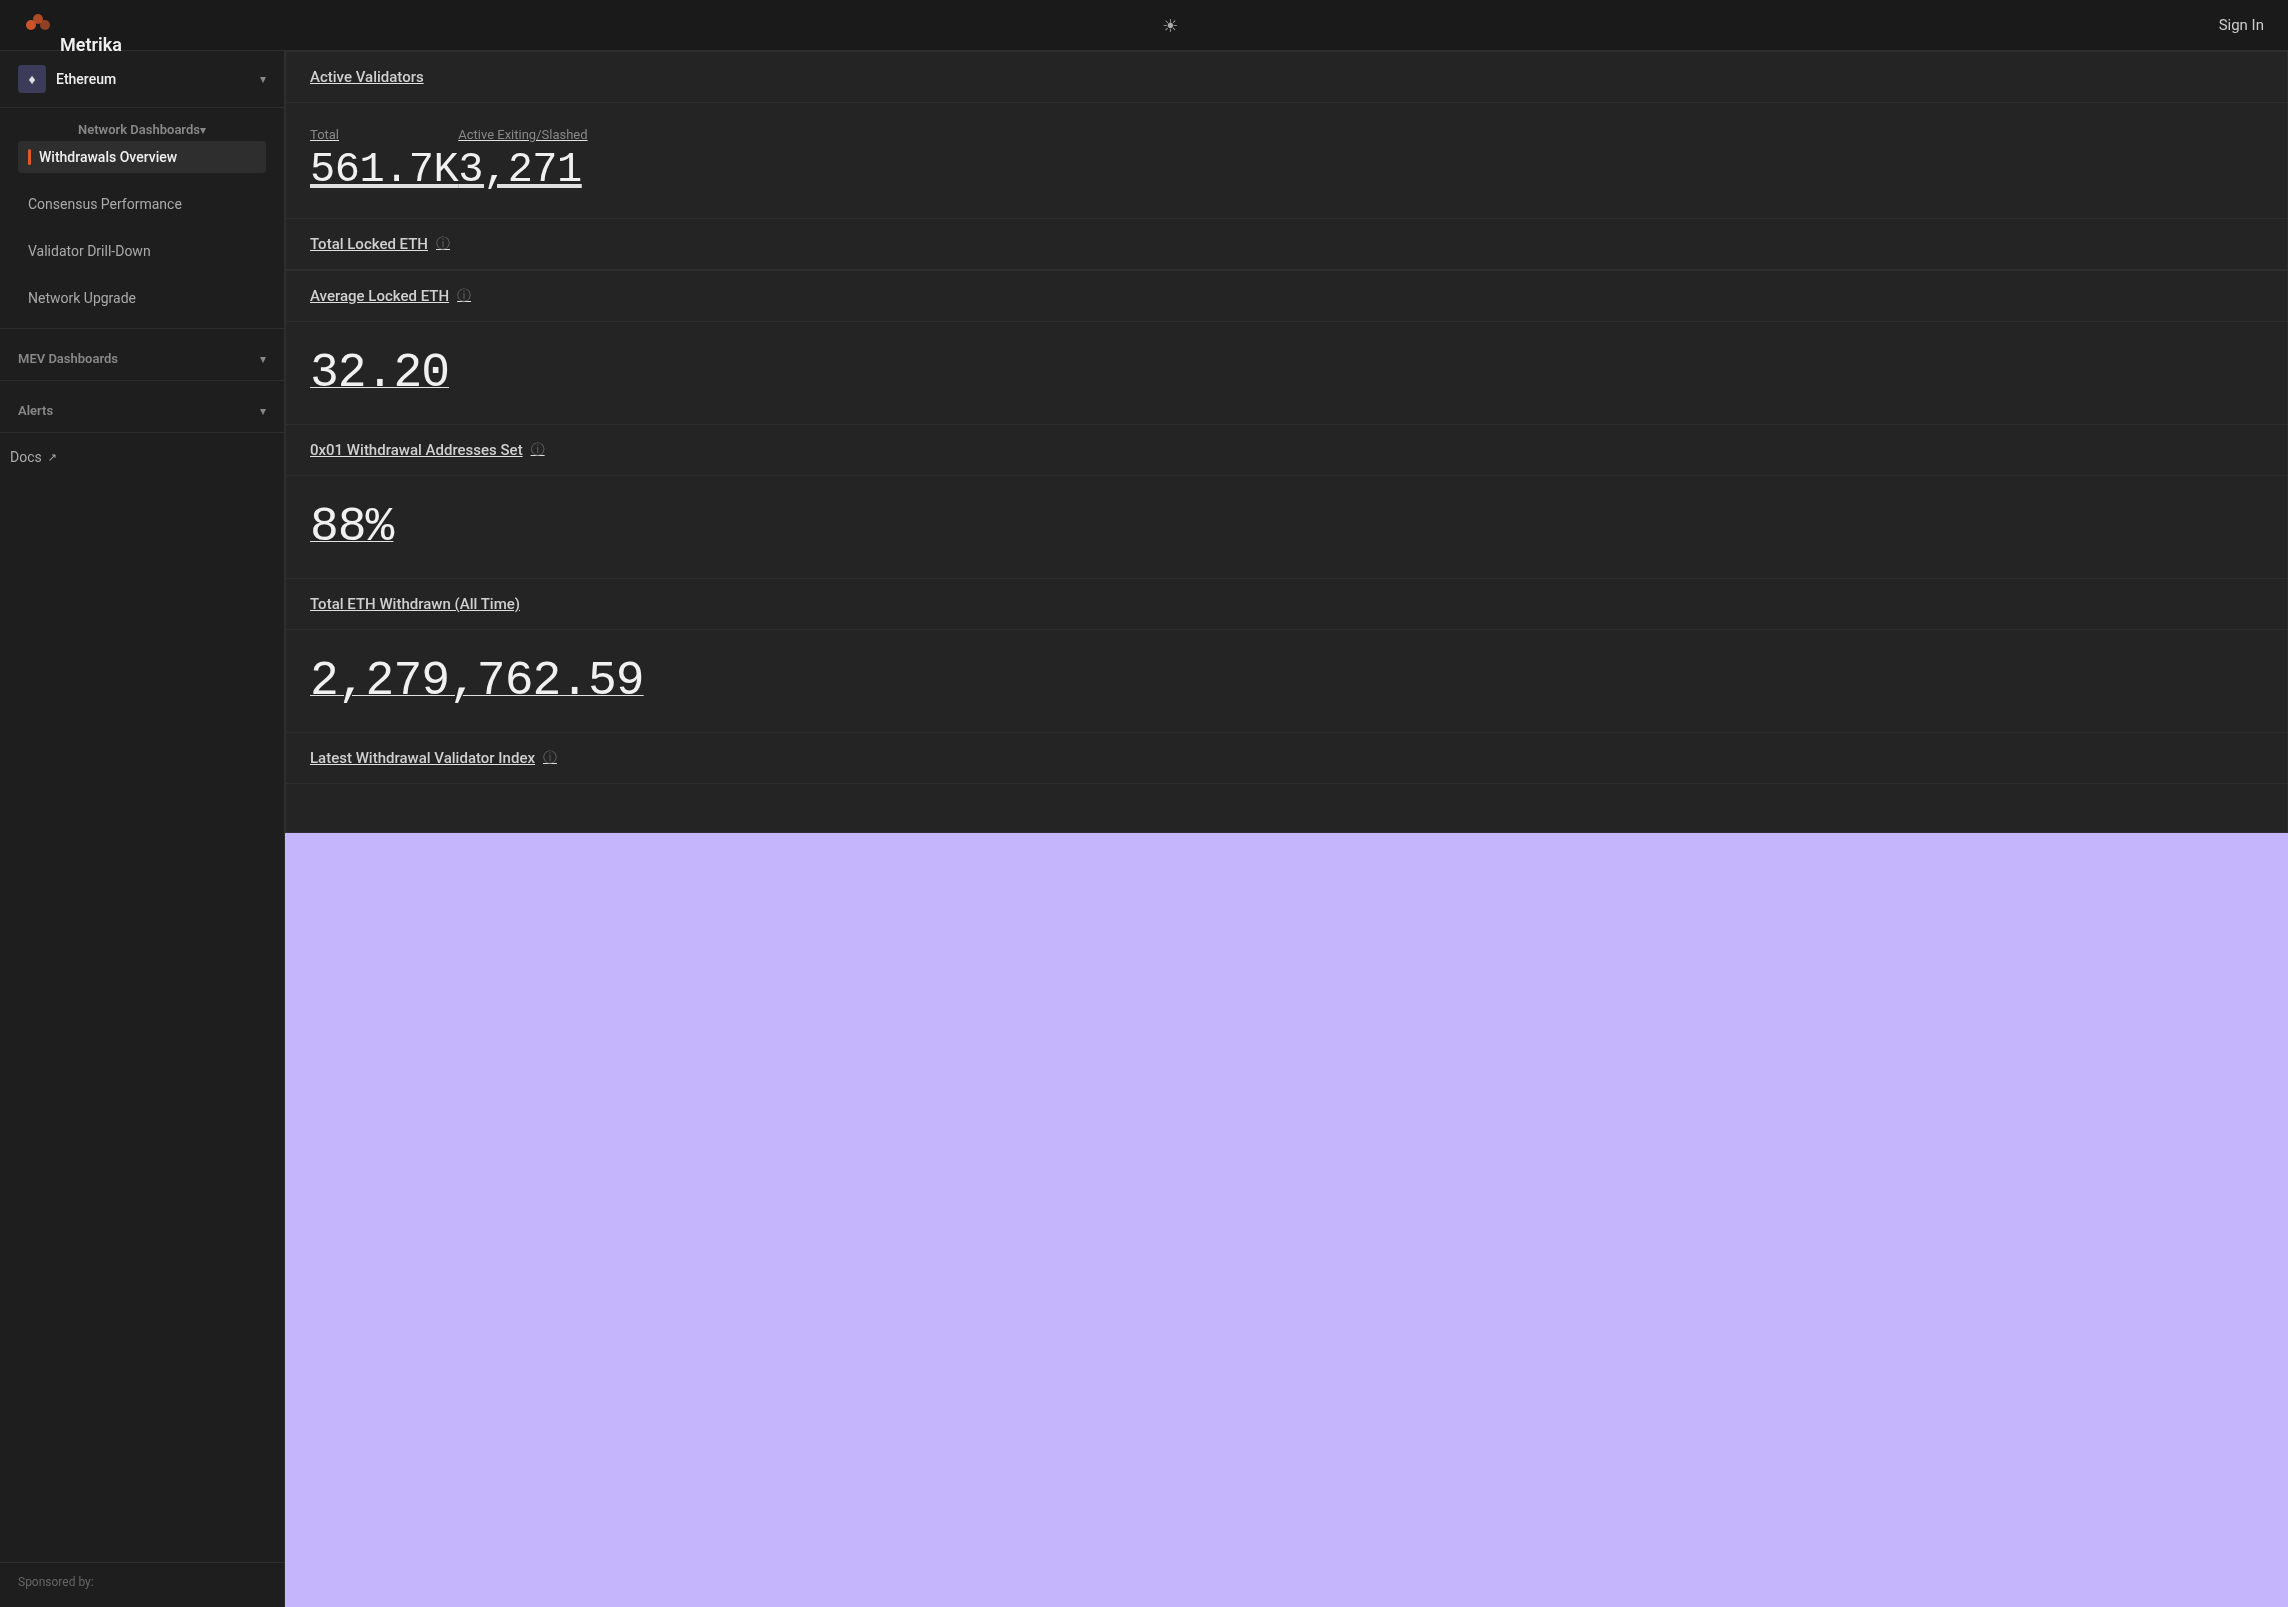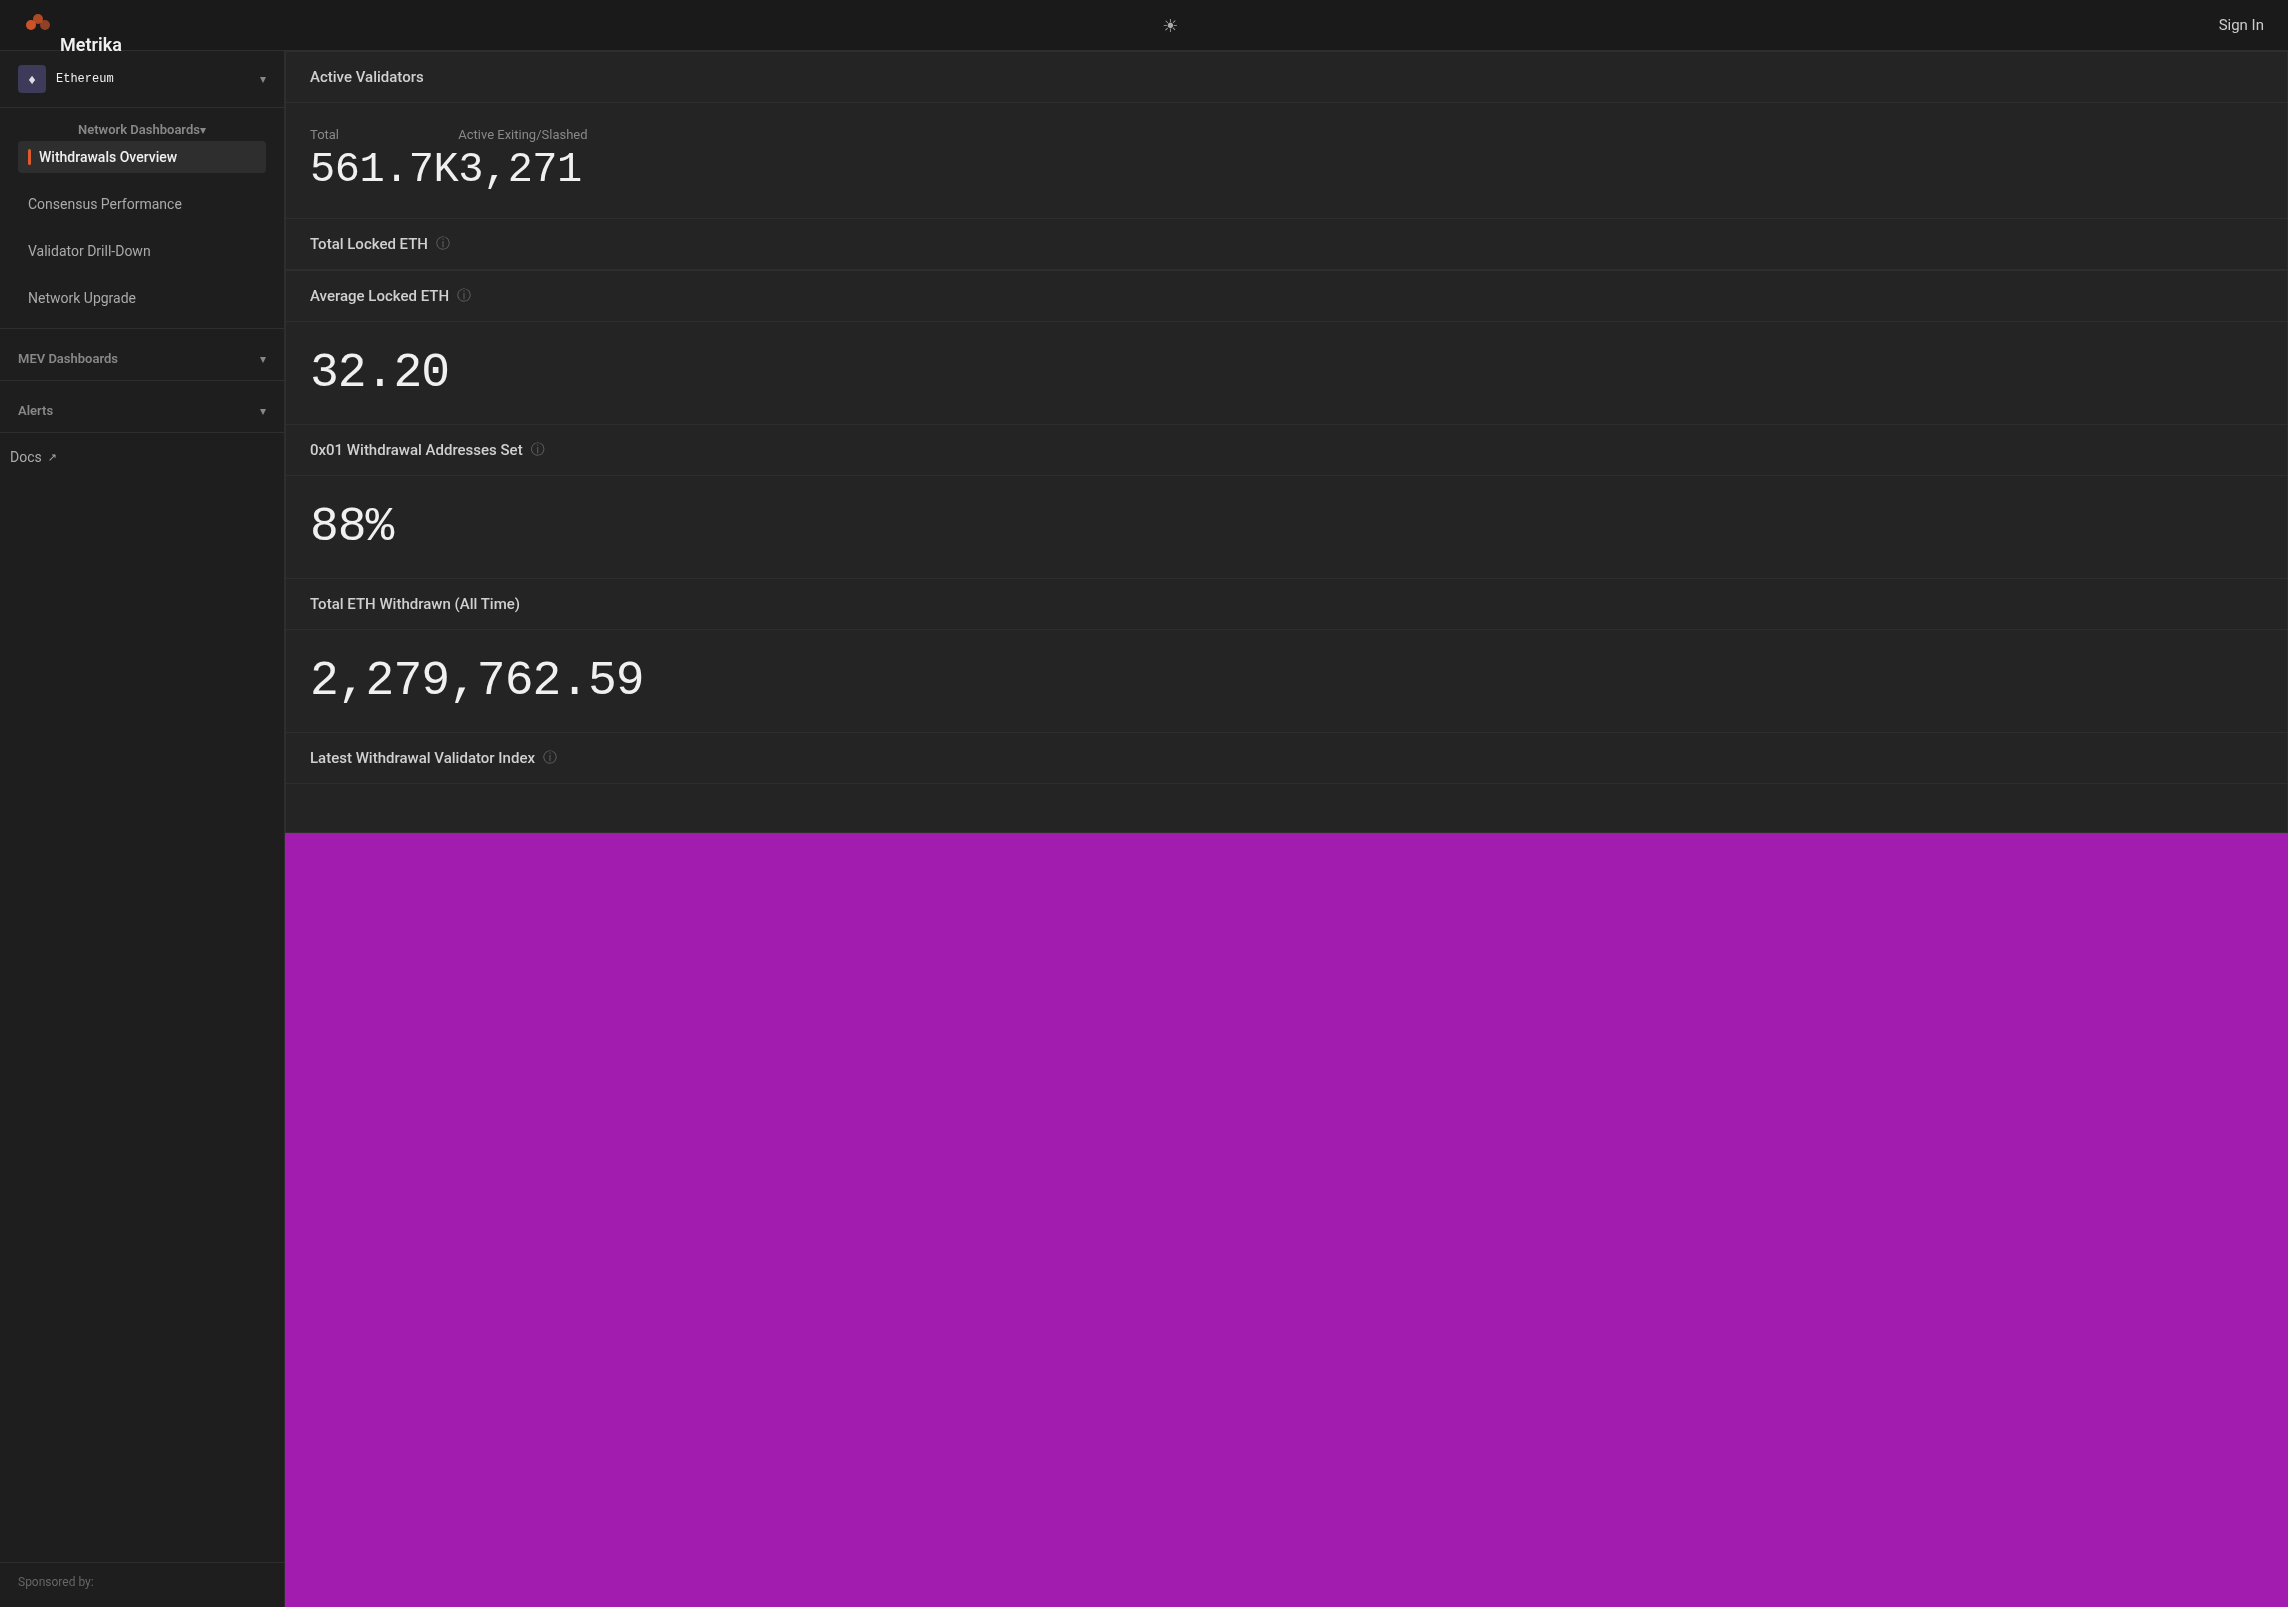--- a/index.html
+++ b/index.html
@@ -91,24 +91,23 @@
       width: 28px;
       height: 28px;
       background: #3c3c5a;
       border-radius: 4px;
       display: flex;
       align-items: center;
       justify-content: center;
       font-size: 14px;
     }
     .network-name {
-      font-size: 12px;
+      font-size: 14px;
       font-weight: 500;
       color: #f0f0f0;
-      font-family: Liberation Mono, monospace;
     }
     .chevron-down {
       color: #888;
       font-size: 12px;
     }
 
     
     .sidebar-section {
       padding: 14px 18px 6px;
     }
@@ -184,22 +183,23 @@
       font-size: 14px;
       color: #aaa;
       border-radius: 4px;
     }
     .external-icon { font-size: 11px; }
 
     
     .main {
       flex: 1;
       overflow-y: auto;
-      background: #a21caf;
+      background: #c4b5fd;
       padding: 0;
+      text-decoration: underline;
     }
     .main-inner {
       padding: 0;
     }
 
     
     .card {
       background: #242424;
       border: 1px solid #2e2e2e;
       margin: 0 0 0 0;

